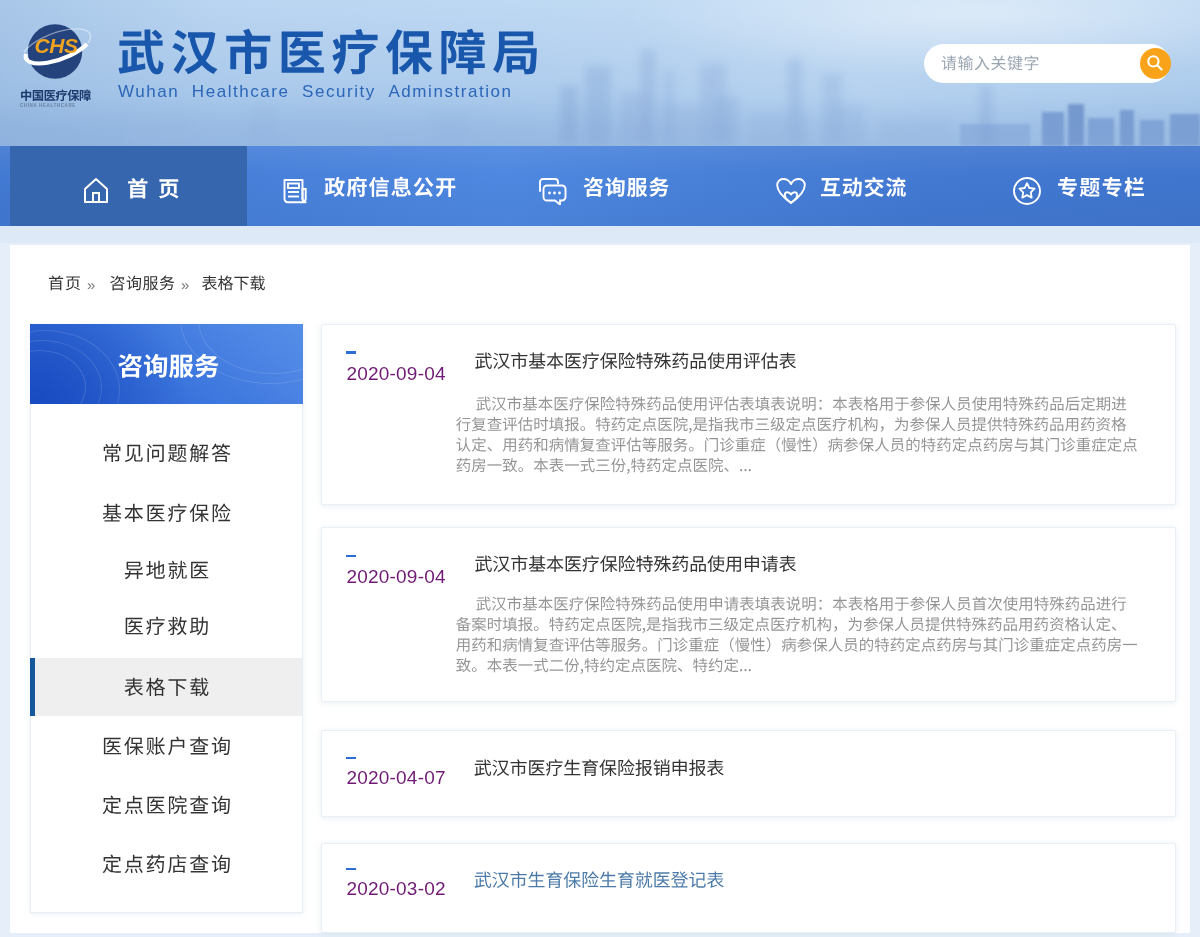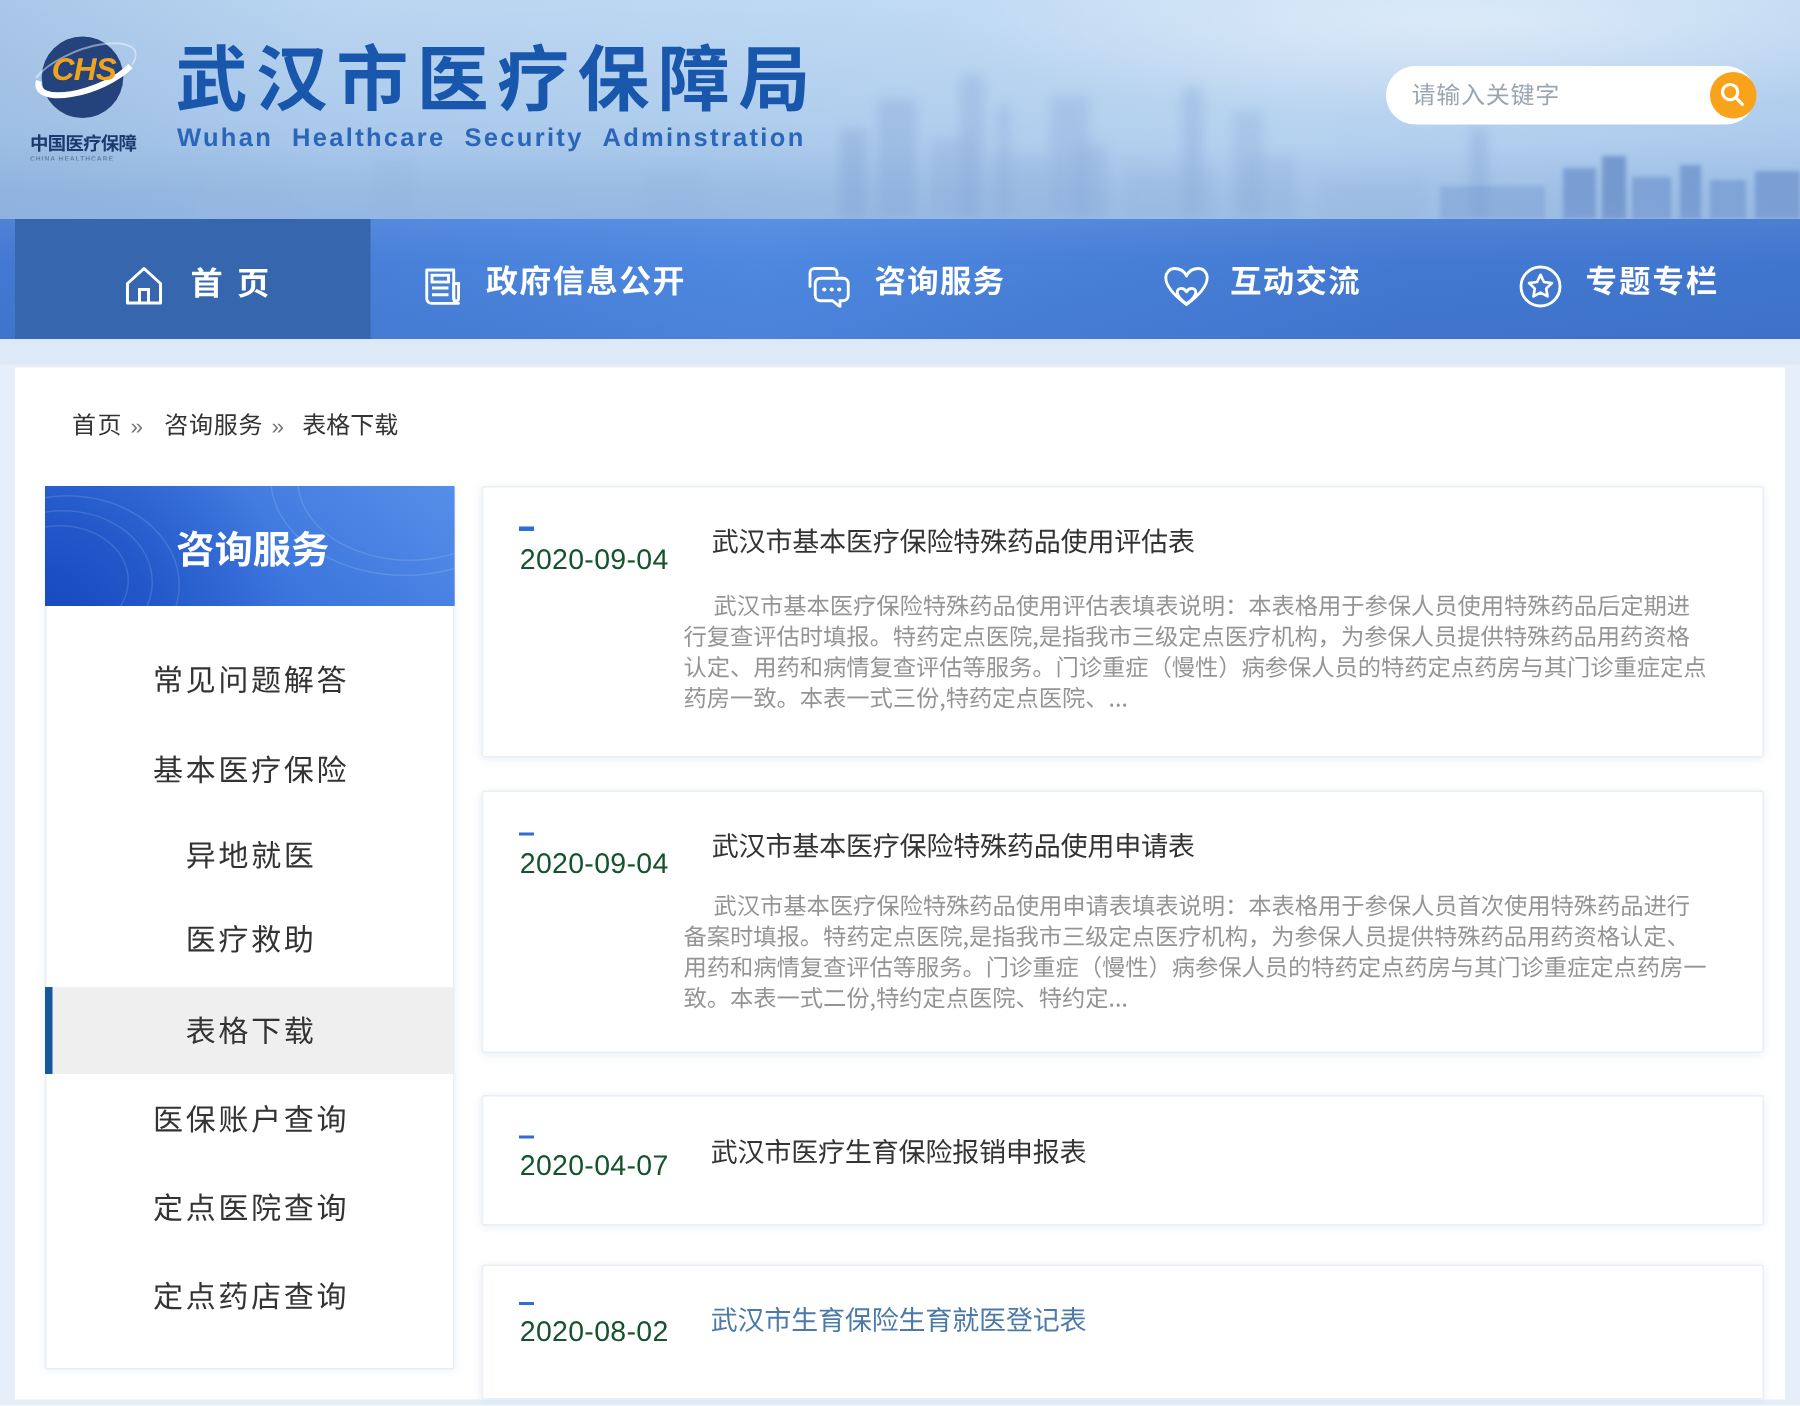--- a/index.html
+++ b/index.html
@@ -20,21 +20,21 @@
 #crumbsep1,#crumbsep2{position:absolute;font-size:15px;color:#777}
 #side{position:absolute;left:30px;top:323.5px;width:273px;height:589px;background:#fff;border:1px solid #e9eef4;box-shadow:0 1px 5px rgba(170,195,225,.25)}
 #sidehead{position:absolute;left:30px;top:323.5px;width:273px;height:80.5px;
  background:radial-gradient(circle at 2% 108%, rgba(20,70,190,.85), rgba(20,70,190,0) 55%),
  linear-gradient(38deg,#2a5ecd 0%,#3b74dc 45%,#568fe8 100%);overflow:hidden}
 #sidehead .topo{position:absolute;border:1px solid rgba(255,255,255,.13);border-radius:50%}
 .selrow{position:absolute;left:31px;top:658px;width:271px;height:58px;background:#efefef}
 .selbar{position:absolute;left:30px;top:658px;width:4.5px;height:58px;background:#15599c}
 .ibox{position:absolute;left:320.5px;width:855px;background:#fff;border:1px solid #eaeff5;border-radius:2px;box-shadow:0 1px 6px rgba(175,198,226,.28)}
 .dash{position:absolute;left:346px;width:9.5px;height:2.5px;background:#2e6ed4}
-.date{position:absolute;left:346.5px;font-size:19px;color:#14532d;letter-spacing:0.2px}
+.date{position:absolute;left:346.5px;font-size:19px;color:#701a75;letter-spacing:0.2px}
 </style></head>
 <body>
 <div id="hdr">
   <div class="sky1"></div>
   <div id="blds">
   <div class="bld" style="left:560px;top:86px;width:18px;height:60px;background:rgba(110,145,200,.5)"></div>
   <div class="bld" style="left:640px;top:50px;width:16px;height:96px;background:rgba(115,148,205,.45)"></div>
   <div class="bld" style="left:664px;top:70px;width:10px;height:76px;background:rgba(120,152,208,.4)"></div>
   <div class="bld" style="left:700px;top:64px;width:26px;height:82px;background:rgba(118,150,206,.42)"></div>
   <div class="bld" style="left:788px;top:58px;width:14px;height:88px;background:rgba(115,148,205,.45)"></div>
@@ -64,21 +64,21 @@
   <div class="sky2"></div>
 
   <svg width="68" height="70" viewBox="0 0 68 70" style="position:absolute;left:23px;top:17px">
     <circle cx="32" cy="34.5" r="27.2" fill="#24427c"></circle>
     <path d="M 3 37 A 35 13.5 -21 0 0 64 27" stroke="#ffffff" stroke-width="4" fill="none"></path>
     <path d="M 1 35 A 36 14 -21 0 1 65 26" stroke="rgba(255,255,255,.45)" stroke-width="1.3" fill="none"></path>
     <text x="33" y="36" text-anchor="middle" font-family="Liberation Sans" font-style="italic" font-weight="bold" font-size="21" letter-spacing="-0.5" fill="#f0a31f">CHS</text>
   </svg>
   <div style="position:absolute;left:20px;top:103px;width:72px;height:3.5px;overflow:hidden;font-size:4.5px;letter-spacing:.62px;color:#68809f;font-weight:bold">CHINA HEALTHCARE SECURITY ADMINSTRATION</div>
 
-  <div style="position:absolute;left:118px;top:82px;font-size:17px;font-weight:bold;letter-spacing:1.55px;color:#2b66b8">Wuhan&nbsp;&nbsp;Healthcare&nbsp;&nbsp;Security&nbsp;&nbsp;Adminstration</div>
+  <div style="position:absolute;left:118px;top:82px;font-size:17px;font-weight:normal;letter-spacing:1.55px;color:#2b66b8">Wuhan&nbsp;&nbsp;Healthcare&nbsp;&nbsp;Security&nbsp;&nbsp;Adminstration</div>
 
   <div style="position:absolute;left:924px;top:44px;width:246px;height:39px;background:#fff;border-radius:19.5px"></div>
   <div style="position:absolute;left:1139.5px;top:47.5px;width:31px;height:31px;background:#f9a31a;border-radius:50%"></div>
   <svg width="18" height="18" viewBox="0 0 18 18" style="position:absolute;left:1146px;top:54px">
     <circle cx="7.4" cy="7.4" r="5.1" stroke="#fff" stroke-width="2.1" fill="none"></circle>
     <line x1="11.3" y1="11.3" x2="15.6" y2="15.6" stroke="#fff" stroke-width="2.1" stroke-linecap="round"></line>
   </svg>
 </div>
 <div id="nav">
     <div style="position:absolute;inset:0;background:linear-gradient(180deg,rgba(255,255,255,.07),rgba(255,255,255,0) 35%,rgba(10,30,80,.05) 100%)"></div>
@@ -133,21 +133,21 @@
 <div class="ibox" style="top:526.5px;height:175px"></div>
 <div class="ibox" style="top:729.5px;height:87px"></div>
 <div class="ibox" style="top:842.5px;height:90px"></div>
 <div class="dash" style="top:351.2px"></div>
 <div class="dash" style="top:554.5px"></div>
 <div class="dash" style="top:756.5px"></div>
 <div class="dash" style="top:867.5px"></div>
 <div class="date" style="top:362.5px">2020-09-04</div>
 <div class="date" style="top:565.5px">2020-09-04</div>
 <div class="date" style="top:766.5px">2020-04-07</div>
-<div class="date" style="top:878px">2020-08-02</div>
+<div class="date" style="top:878px">2020-03-02</div>
 <svg id="cjk" width="1200" height="937" viewBox="0 0 1200 937" style="position:absolute;left:0;top:0;pointer-events:none">
     <defs>
       <path id="b6B66" d="M720 776C771 734 828 673 853 632L941 700C914 741 854 798 803 837ZM127 804V698H507V804ZM573 845C573 768 575 692 578 617H50V507H584C608 176 674 -91 826 -91C916 -91 954 -45 970 143C939 156 897 183 872 210C867 84 857 28 837 28C775 28 724 235 704 507H950V617H697C694 691 693 768 695 845ZM114 414V52L31 40L61 -77C205 -51 407 -15 592 21L583 133L414 103V261H559V366H414V479H299V83L224 70V414Z"></path>
       <path id="b6C49" d="M85 744C149 714 232 665 270 629L336 726C294 761 210 806 147 832ZM35 473C99 444 186 397 226 362L288 462C244 495 157 539 93 564ZM61 3 157 -78C216 19 278 134 331 239L248 319C189 203 113 78 61 3ZM362 786V672H444L391 661C433 478 492 320 578 192C499 110 403 51 294 13C319 -10 347 -56 362 -87C473 -43 569 17 650 98C718 22 799 -39 898 -85C915 -56 951 -9 977 14C879 55 797 115 730 191C832 330 900 516 931 766L855 791L836 786ZM505 672H803C775 518 725 391 656 289C586 398 537 529 505 672Z"></path>
       <path id="b5E02" d="M395 824C412 791 431 750 446 714H43V596H434V485H128V14H249V367H434V-84H559V367H759V147C759 135 753 130 737 130C721 130 662 130 612 132C628 100 647 49 652 14C730 14 787 16 830 34C871 53 884 87 884 145V485H559V596H961V714H588C572 754 539 815 514 861Z"></path>
       <path id="b533B" d="M939 804H80V-58H960V56H801L872 136C819 184 720 249 636 300H912V404H637V500H870V601H460C470 619 479 638 486 657L374 685C347 612 295 540 235 495C262 481 311 454 334 435C354 453 375 475 394 500H518V404H240V300H499C470 241 400 185 239 147C265 124 299 82 313 57C454 99 536 155 583 217C663 165 750 101 797 56H201V690H939Z"></path>
       <path id="b7597" d="M497 830C508 801 518 765 527 732H182V526C163 568 138 617 118 656L26 611C54 552 89 474 105 426L182 467V438L181 382C121 350 63 321 21 303L57 189L170 258C155 164 121 70 47 -3C72 -19 118 -64 137 -88C277 49 301 278 301 438V622H962V732H659C648 771 633 817 618 855ZM576 342V35C576 20 569 16 550 16C532 16 456 16 397 19C413 -11 432 -58 437 -90C525 -90 590 -89 637 -74C684 -58 698 -29 698 31V301C786 352 871 419 937 482L856 546L830 540H342V435H715C672 400 622 366 576 342Z"></path>
       <path id="b4FDD" d="M499 700H793V566H499ZM386 806V461H583V370H319V262H524C463 173 374 92 283 45C310 22 348 -22 366 -51C446 -1 522 77 583 165V-90H703V169C761 80 833 -1 907 -53C926 -24 965 20 992 42C907 91 820 174 762 262H962V370H703V461H914V806ZM255 847C202 704 111 562 18 472C39 443 71 378 82 349C108 375 133 405 158 438V-87H272V613C308 677 340 745 366 811Z"></path>
       <path id="b969C" d="M531 304H795V261H531ZM531 413H795V371H531ZM420 488V186H611V138H366V40H611V-89H729V40H962V138H729V186H911V488ZM584 688H746C741 669 732 644 724 622H609C604 640 594 666 584 688ZM590 831 606 781H400V688H529L477 674C484 659 490 640 495 622H363V528H960V622H838L864 672L775 688H931V781H726C718 805 708 834 697 857ZM59 810V-87H164V703H253C237 638 215 556 194 495C254 425 267 360 267 312C267 283 262 261 249 251C242 246 232 244 221 244C209 242 194 243 176 245C192 215 202 171 202 141C226 141 250 141 269 144C291 147 311 154 327 166C359 190 372 233 372 298C372 357 359 428 297 508C326 585 360 685 386 770L308 814L291 810Z"></path>
       <path id="b5C40" d="M302 288V-50H412V10H650C664 -20 673 -59 675 -88C725 -90 771 -89 800 -84C832 -79 855 -70 877 -40C906 -3 917 111 927 403C928 417 929 452 929 452H256L259 515H855V803H140V558C140 398 131 169 20 12C47 -1 97 -41 117 -64C196 48 232 204 248 347H805C798 137 788 55 771 35C762 24 752 20 737 21H698V288ZM259 702H735V616H259ZM412 194H587V104H412Z"></path>

